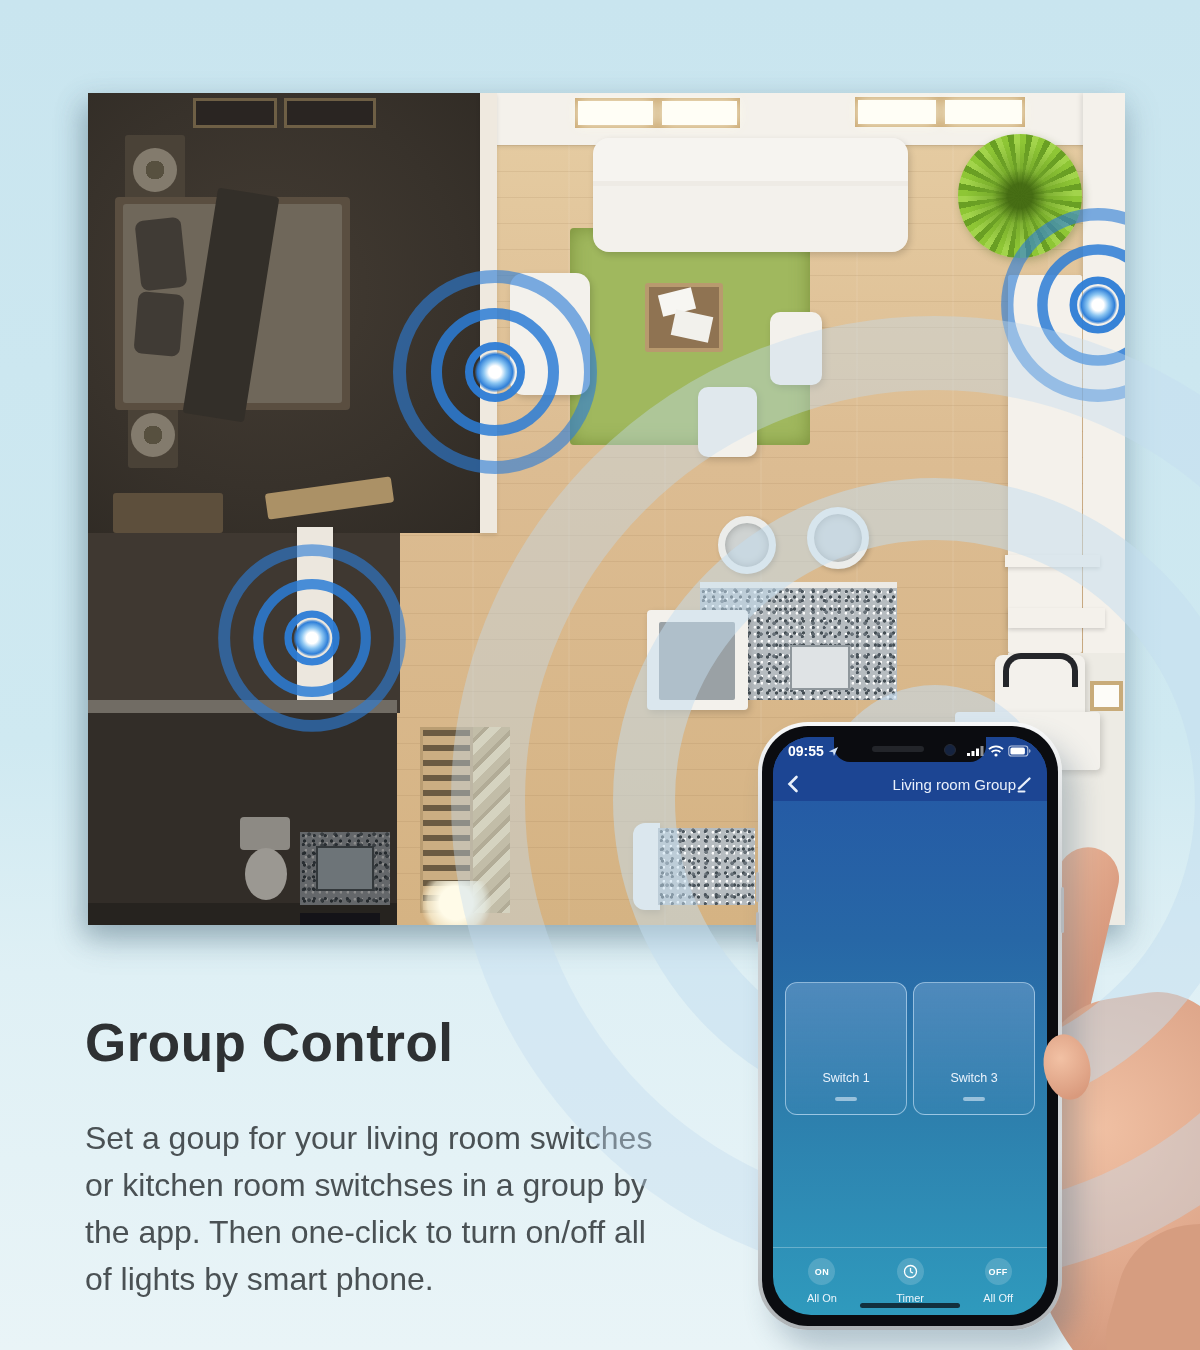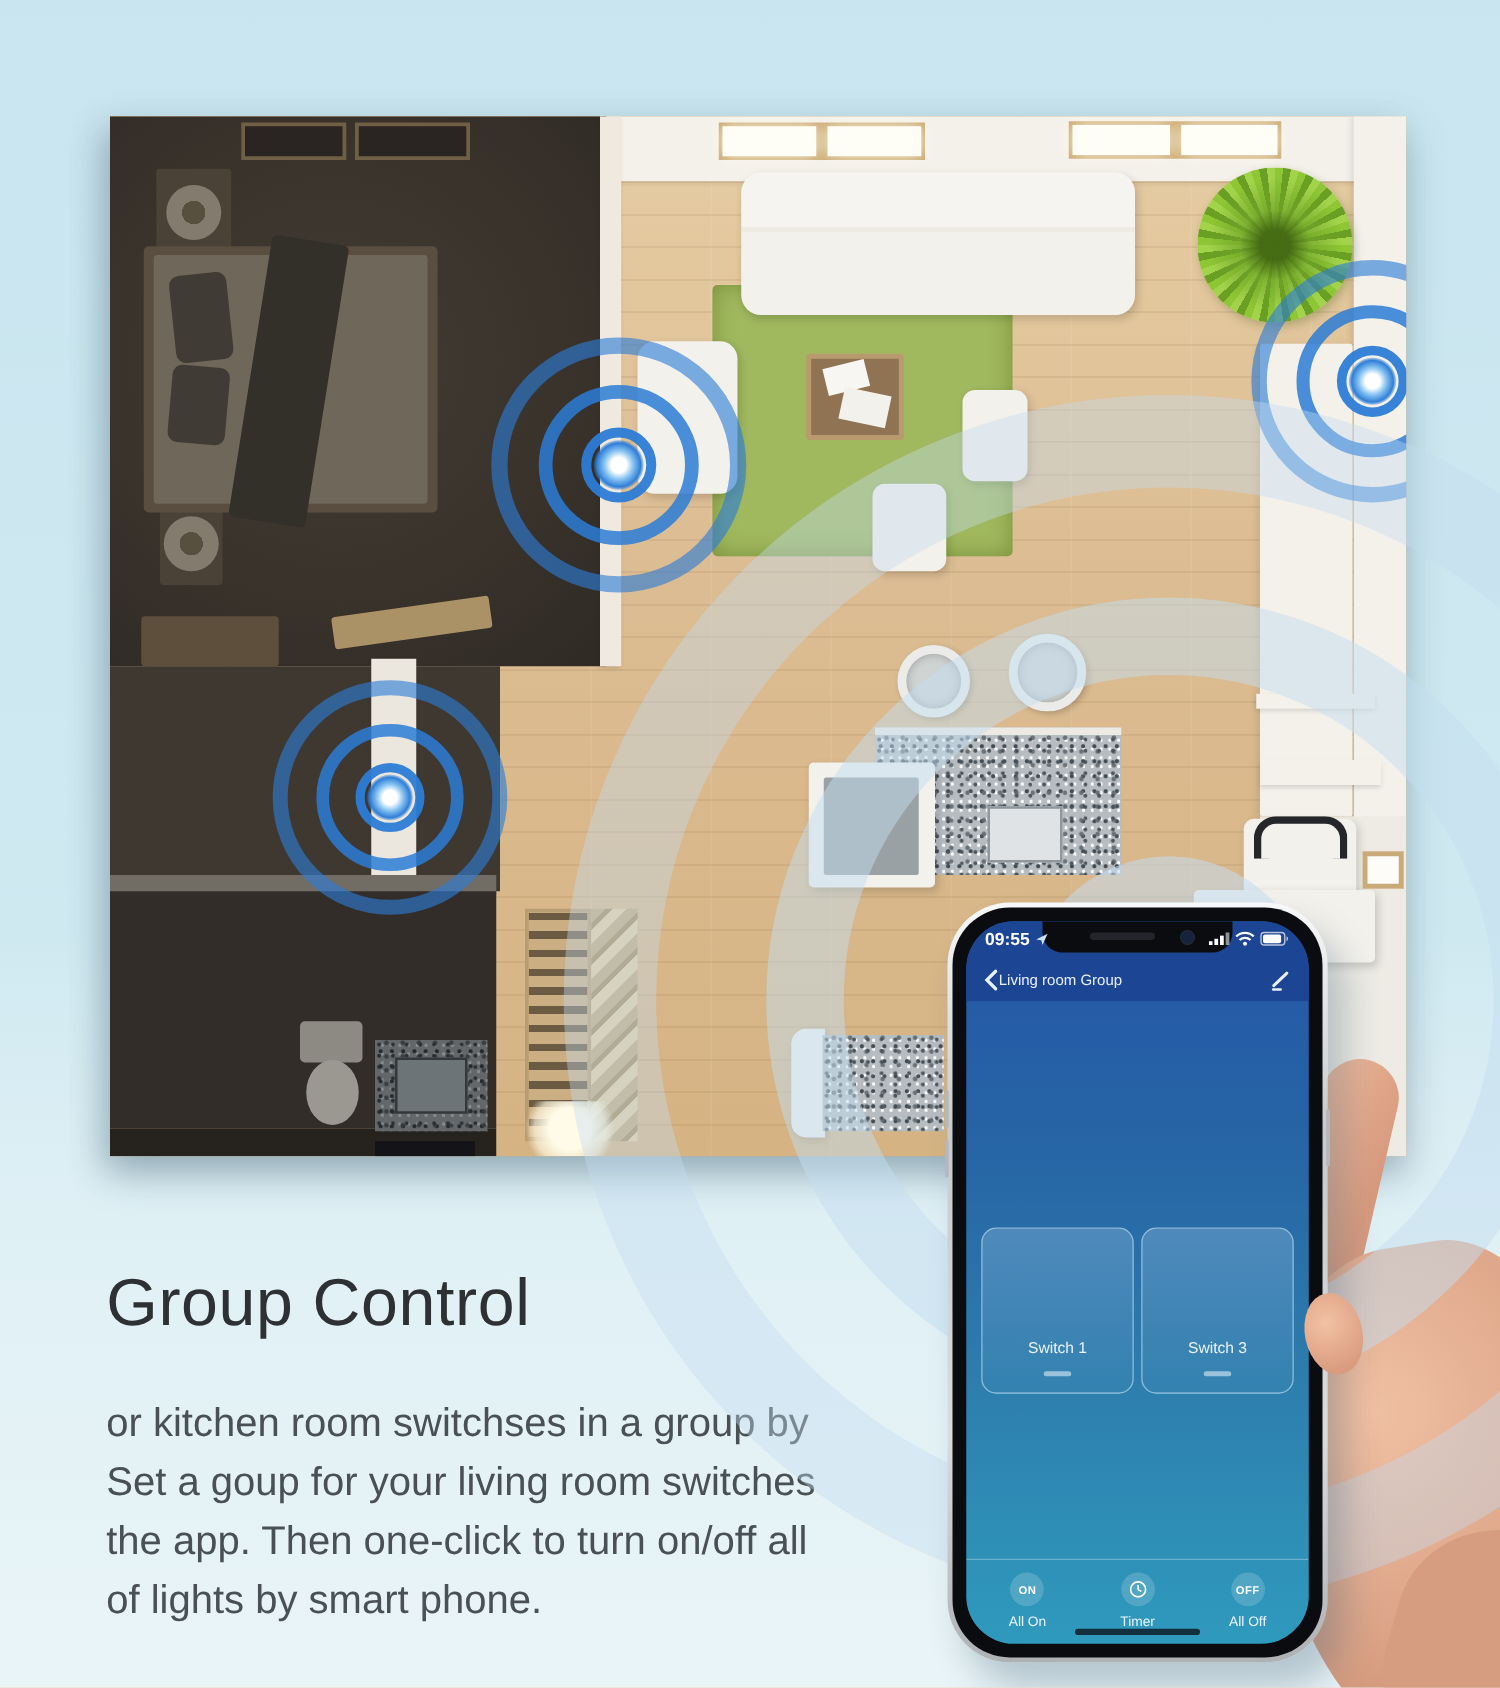--- a/index.html
+++ b/index.html
@@ -56,21 +56,21 @@
   .ripple .r3{width:178px;height:178px;border-width:13px;border-color:rgba(44,124,214,.62)}
   .ripple .dot{width:40px;height:40px;border:none;background:radial-gradient(circle,#ffffff 0 22%,#8cc6f2 40%,#2f7fd8 62%,rgba(47,127,216,0) 74%)}
   
   .glow{position:absolute;left:935px;top:800px;width:0;height:0;z-index:25}
   .glow i{position:absolute;left:0;top:0;border-radius:50%;transform:translate(-50%,-50%)}
   .glow .g1{width:230px;height:230px;background:rgba(196,221,240,.55)}
   .glow .g2{width:520px;height:520px;border:62px solid rgba(196,221,240,.50)}
   .glow .g3{width:820px;height:820px;border:74px solid rgba(196,221,240,.40)}
   
   .copy{position:absolute;left:85px;top:1012px;z-index:10;width:640px}
-  .copy h1{margin:0;font-size:53px;font-weight:normal;color:#2e3133;letter-spacing:.5px}
+  .copy h1{margin:0;font-size:53px;font-weight:bold;color:#2e3133;letter-spacing:.5px}
   .copy .body{margin-top:42px;font-size:32px;line-height:47px;color:#4a5154}
   .copy .body span{display:block}
   
   .hand{position:absolute;z-index:20}
   .palm{left:1020px;top:995px;width:260px;height:420px;border-radius:46% 38% 30% 52%;
     background:radial-gradient(circle at 35% 30%, #f0c0a3, #dba286 55%, #c68b70 90%);transform:rotate(-9deg)}
   .thumb{left:1064px;top:848px;width:62px;height:270px;border-radius:31px;
     background:linear-gradient(100deg,#efbb9e,#d89a7e 70%);transform:rotate(13deg);transform-origin:top center}
   .wrist{left:1110px;top:1230px;width:220px;height:200px;border-radius:40% 20% 0 40%;
     background:#d69d80;transform:rotate(16deg)}
@@ -90,21 +90,21 @@
   .banner .txt{font-size:12.5px;color:#d9e5f7}
   .notch{position:absolute;top:0;left:50%;transform:translateX(-50%);width:152px;height:25px;background:#0b0c10;
     border-radius:0 0 16px 16px;z-index:6}
   .notch .speaker{position:absolute;left:38px;top:9px;width:52px;height:6px;border-radius:3px;background:#23252a}
   .notch .cam{position:absolute;right:30px;top:7px;width:10px;height:10px;border-radius:50%;background:#15233f;border:1px solid #262b36}
   .statusbar{position:absolute;top:6px;left:0;right:0;display:flex;justify-content:space-between;align-items:center;
     padding:0 15px;z-index:7}
   .statusbar .time{font-size:14px;font-weight:bold;color:#fff;display:flex;align-items:center;gap:4px}
   .statusbar .sicons{display:flex;align-items:center;gap:4px}
   .navbar{position:absolute;top:30px;left:0;right:0;height:34px;display:flex;align-items:center;justify-content:space-between;padding:0 14px;box-sizing:border-box}
-  .navbar .title{font-size:12px;color:#e9f0fb;flex:1;text-align:left}
+  .navbar .title{font-size:15px;color:#e9f0fb;flex:1;text-align:right}
   .cards{position:absolute;top:245px;left:12px;right:12px;display:flex;gap:6px}
   .card{flex:1;height:131px;border-radius:12px;border:1.5px solid rgba(205,230,250,.60);position:relative;
     background:linear-gradient(180deg,rgba(170,205,235,.30),rgba(120,170,215,.08))}
   .card .lbl{position:absolute;left:0;right:0;top:88px;text-align:center;font-size:12.5px;color:#eaf3fc}
   .card .dash{position:absolute;left:50%;transform:translateX(-50%);top:114px;width:22px;height:4px;border-radius:2px;background:rgba(235,245,255,.55)}
   .bottombar{position:absolute;left:0;right:0;top:510px;height:62px;border-top:1px solid rgba(255,255,255,.28);
     display:flex;justify-content:space-between;padding:10px 34px 0;box-sizing:border-box}
   .action{display:flex;flex-direction:column;align-items:center;gap:7px}
   .action .circle{width:27px;height:27px;border-radius:50%;background:rgba(255,255,255,.17);color:#fff;
     font-size:9px;font-weight:bold;letter-spacing:.4px;display:flex;align-items:center;justify-content:center}
@@ -212,22 +212,22 @@
     <i class="r3"></i>
       <i class="r2"></i>
       <i class="r1"></i>
       <i class="dot"></i>
   </div>
 </div>
 
 <section class="copy">
   <h1>Group Control</h1>
   <div class="body">
+    <span>Set a goup for your living room switches</span>
     <span>or kitchen room switchses in a group by</span>
-    <span>Set a goup for your living room switches</span>
     <span>the app. Then one-click to turn on/off all</span>
     <span>of lights by smart phone.</span>
   </div>
 </section>
 
 <div class="hand abs thumb"></div>
 <div class="hand abs palm"></div>
 <div class="hand abs wrist"></div>
 
 <div class="glow">

